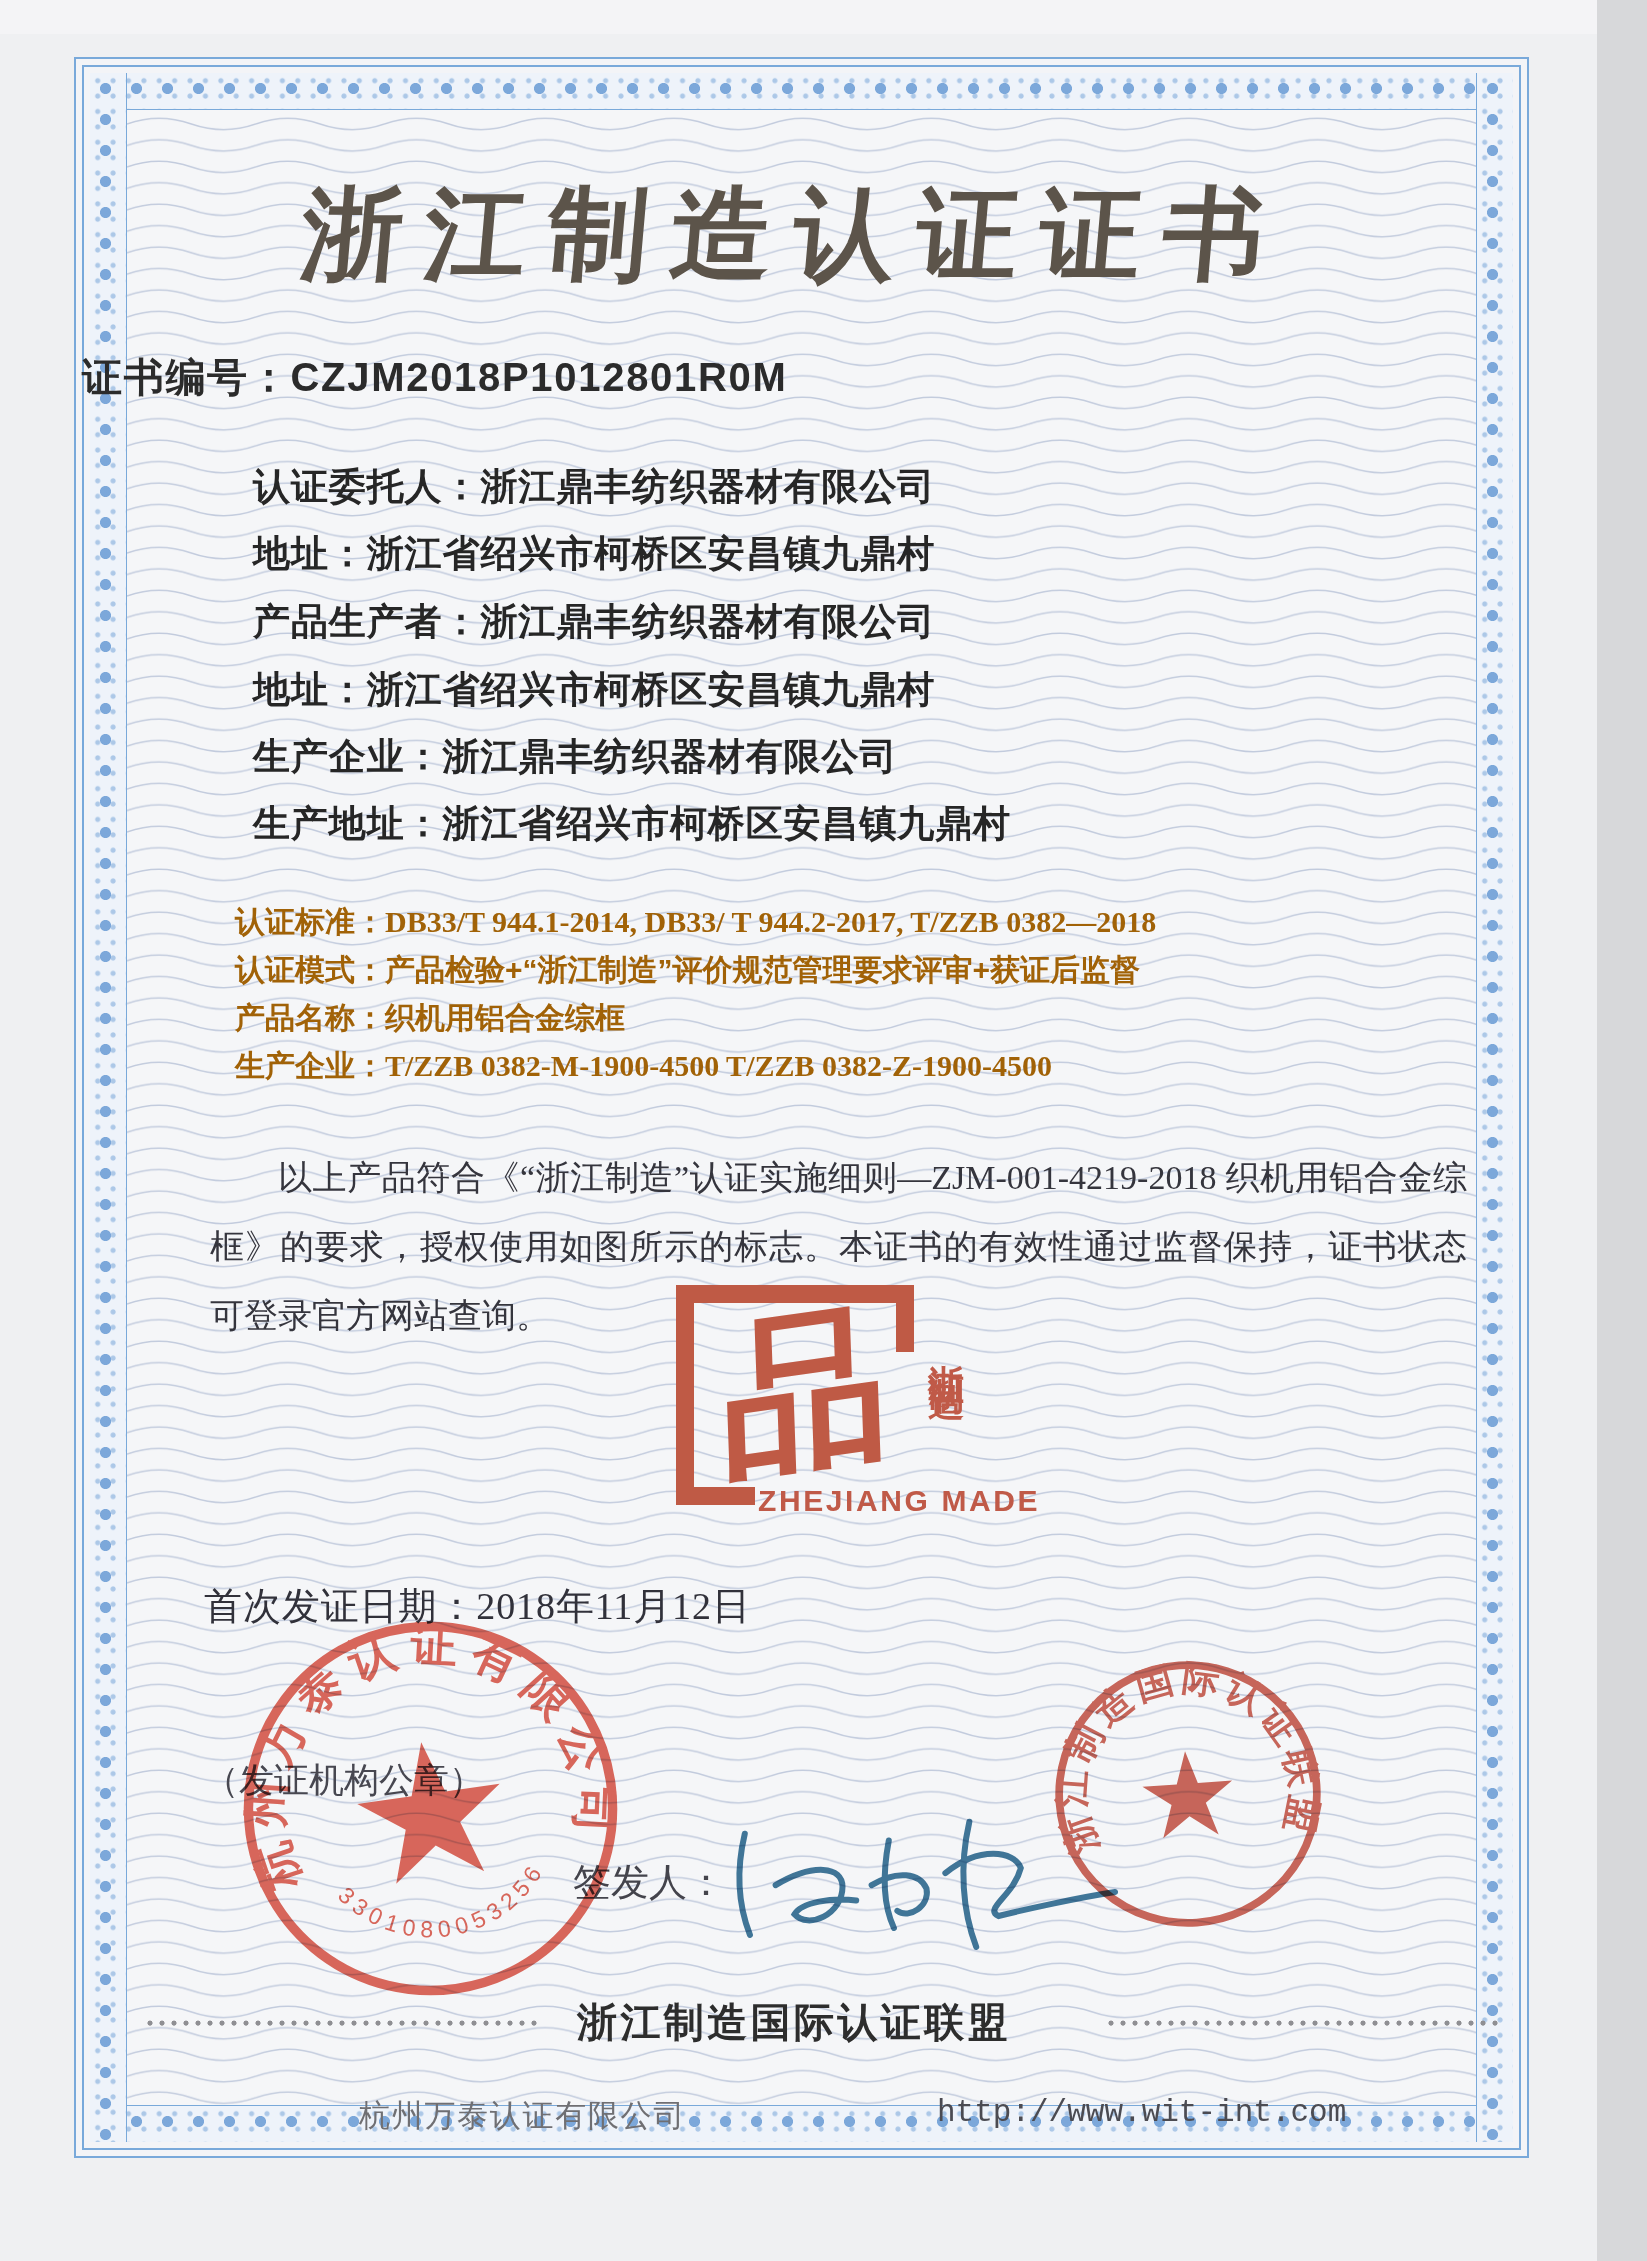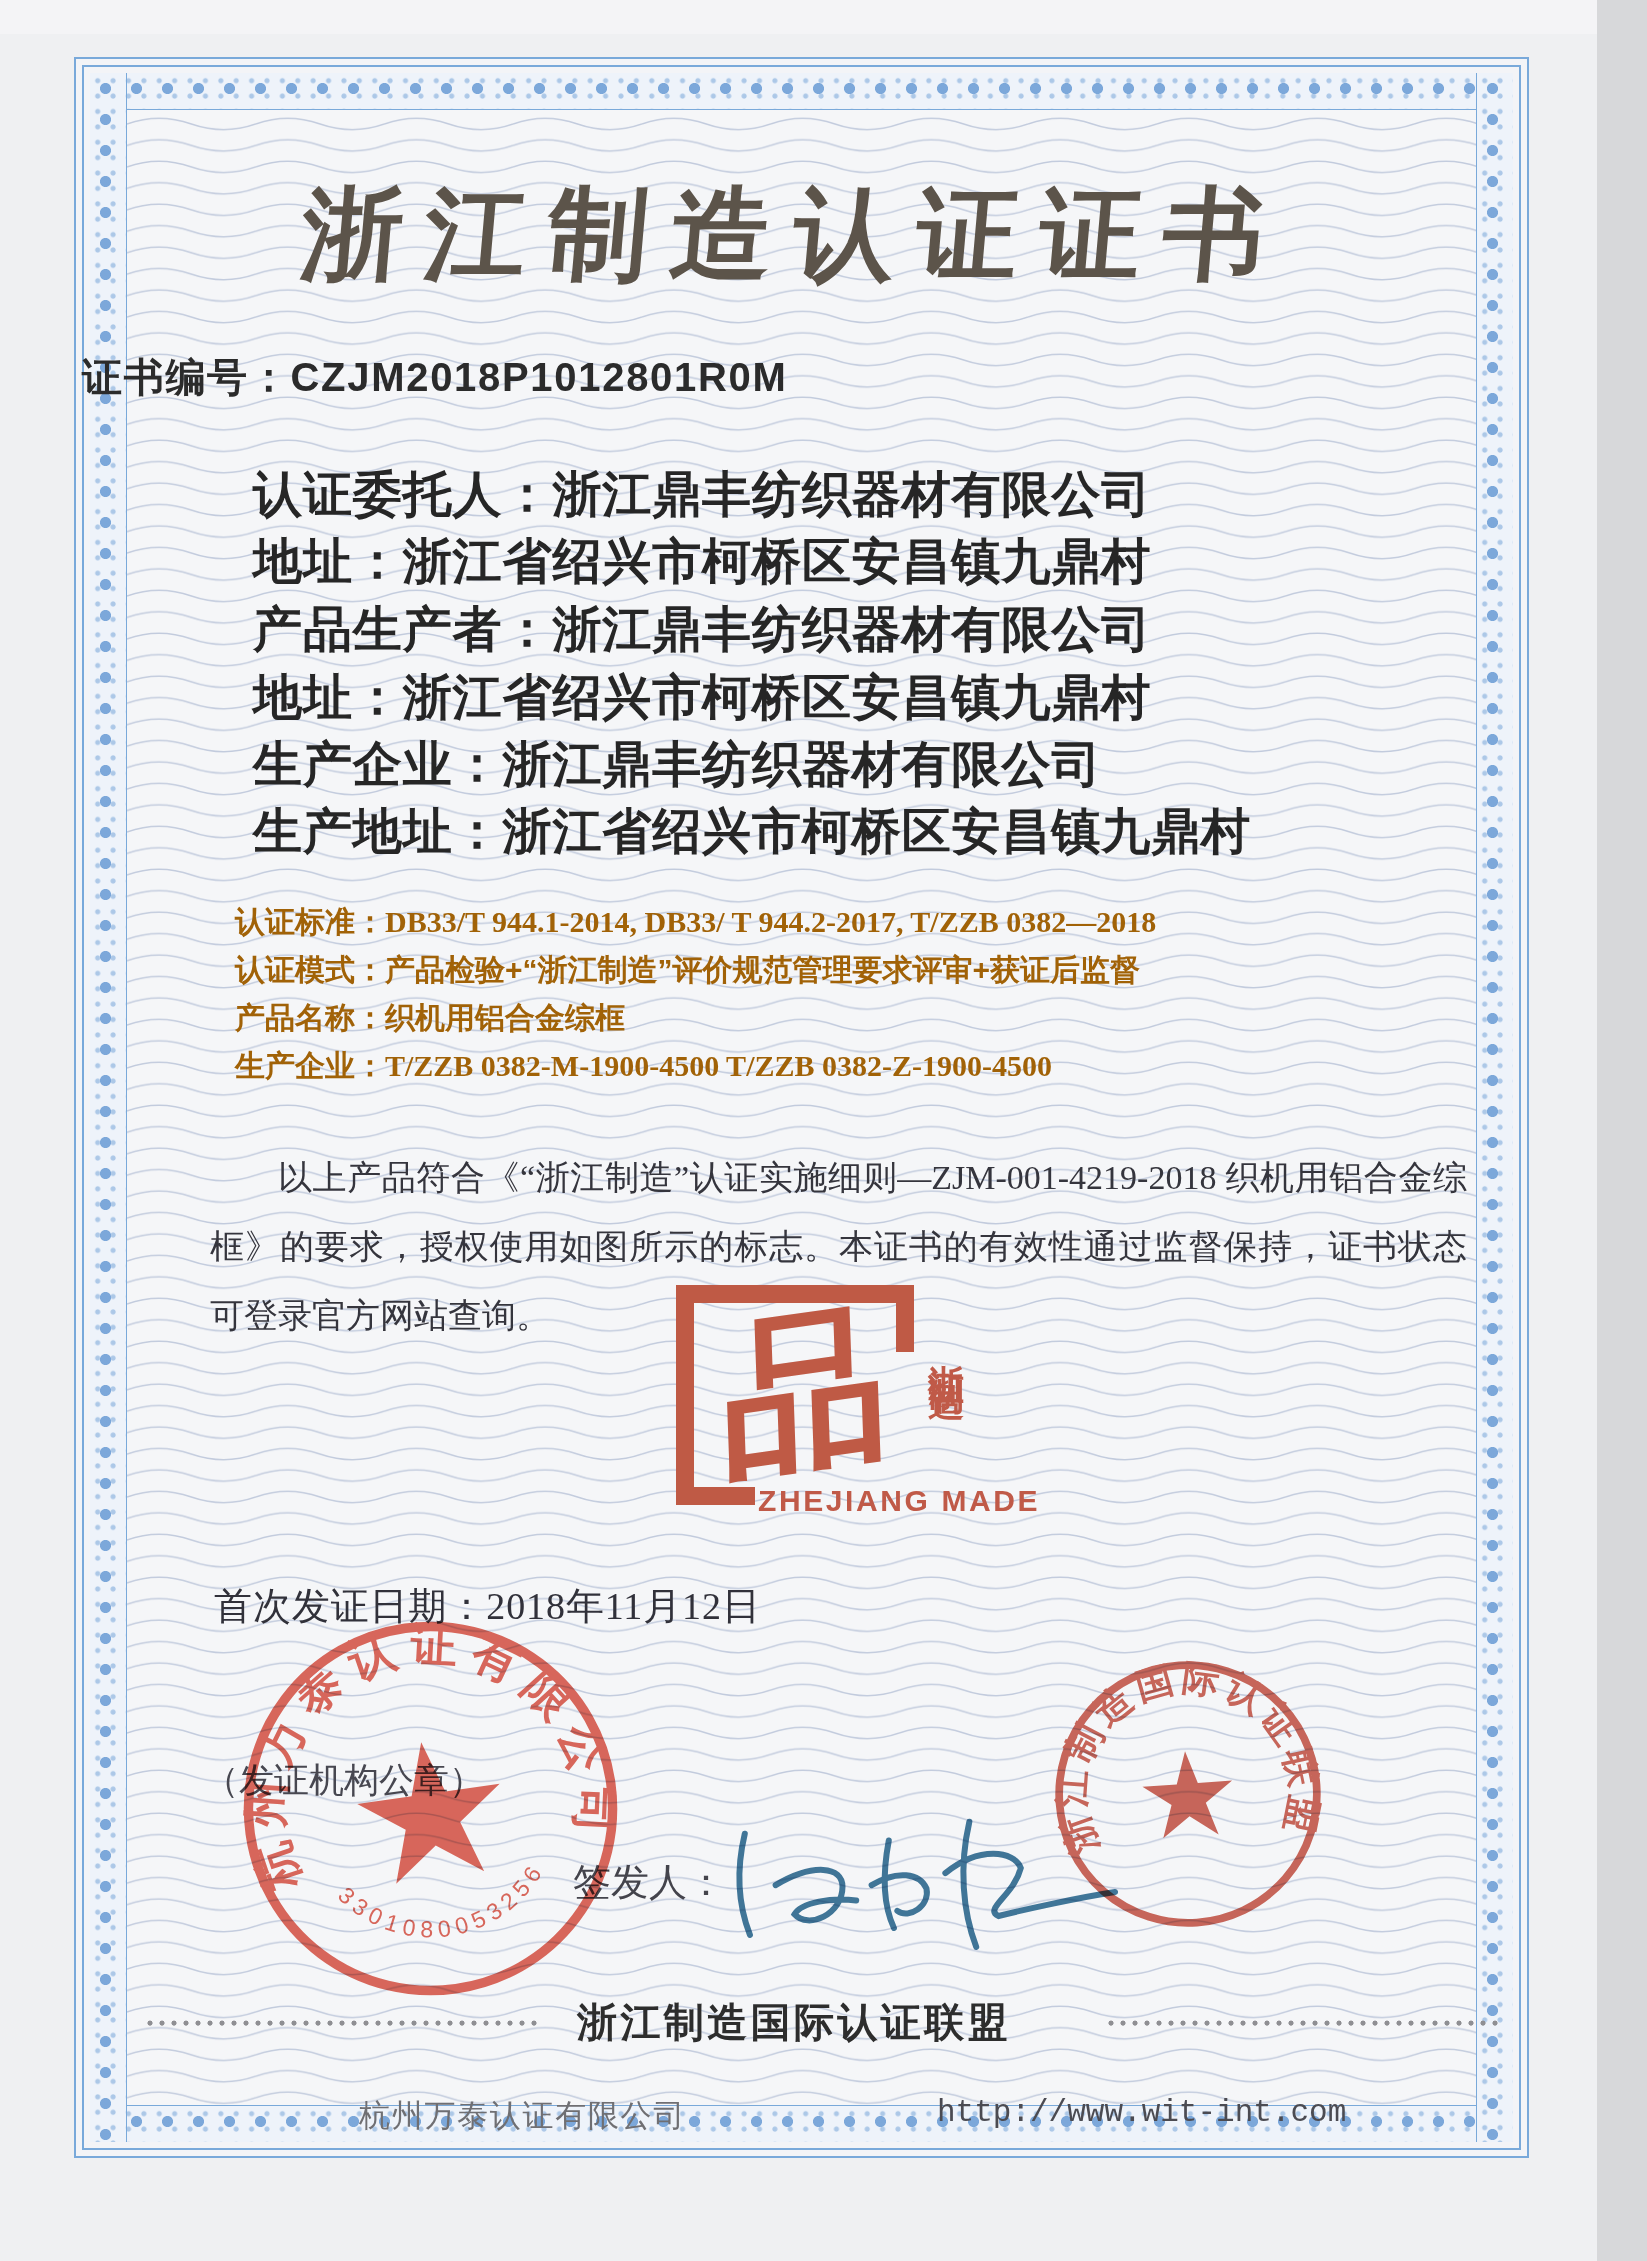--- a/index.html
+++ b/index.html
@@ -23,25 +23,25 @@
   .band-right{right:13.7px;top:13.7px;bottom:13.7px;width:36px;border-left:1.7px solid #79a9da;}
   .inner{position:absolute;inset:51px;background:#f5f6f8;overflow:hidden;}
   .waves{position:absolute;left:0;top:0;width:100%;height:100%;}
 
   
   .title{left:82px;top:168px;width:1424px;text-align:center;
          font-family:"DejaVu Serif","Liberation Serif",serif;font-weight:700;
          font-size:101px;letter-spacing:22px;color:#5c544a;transform:skewX(-5deg);}
   .certno{left:82px;top:350px;width:1424px;text-align:left;font-size:40px;
           font-weight:600;color:#2b2b2b;letter-spacing:1.7px;}
-  .info-line{left:253px;width:1132px;font-size:49px;font-weight:600;color:#262626;letter-spacing:0.9px;}
+  .info-line{left:253px;width:1132px;font-size:37px;font-weight:600;color:#262626;letter-spacing:0.9px;}
   .detail-line{left:235px;width:1149px;font-size:30px;font-weight:600;color:#a16207;}
   .paragraph{left:210px;top:1143px;width:1257px;font-size:34px;line-height:69px;color:#35353d;
              font-family:"Liberation Serif","DejaVu Serif",serif;text-indent:2em;text-align:justify;}
-  .dateline{left:214px;font-size:38px;color:#31313a;font-family:"Liberation Serif",serif;letter-spacing:0.9px;}
+  .dateline{left:204px;font-size:38px;color:#31313a;font-family:"Liberation Serif",serif;letter-spacing:0.9px;}
   .sealnote{left:204px;top:1757px;font-size:35px;color:#474750;font-family:"Liberation Serif",serif;}
   .signer{left:573px;top:1857px;font-size:38px;color:#44444c;font-family:"Liberation Serif",serif;}
   .alliance{left:82px;top:1995px;width:1424px;text-align:center;font-size:40px;font-weight:700;
             color:#2d2d2d;letter-spacing:3.4px;}
   .scrollwork{top:2018px;height:11px;width:399px;
               background-image:radial-gradient(circle 3.4px at 6px 5.1px,#8f8f93 2.2px,transparent 2.9px);
               background-size:12px 11px;background-repeat:repeat-x;}
   .footer-left{left:359px;top:2095px;font-size:31px;color:#6f6f73;letter-spacing:1.7px;}
   .footer-right{left:937px;top:2095px;font-size:31px;color:#4b4b52;font-family:Liberation Mono, monospace;}
 

